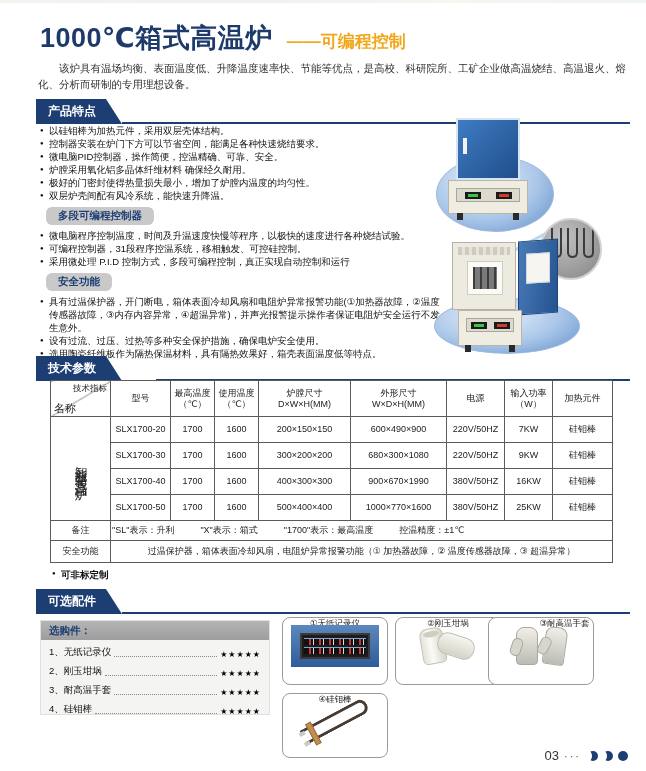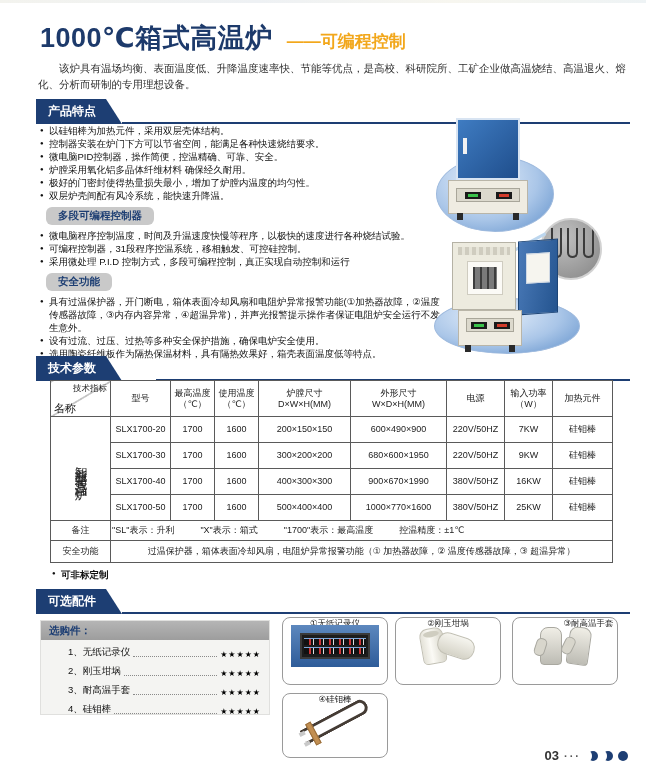--- a/index.html
+++ b/index.html
@@ -92,21 +92,21 @@
     color:#111; font-weight:bold; }
   .custom-note::before { content:"●"; position:absolute; left:0; top:1px; font-size:6px; }
 
   
   .acc-list { position:absolute; left:40px; top:620px; width:230px; height:95px;
     background:#f4f4f2; border:1px solid #e0e0de; }
   .acc-list-head { height:19px; background:linear-gradient(180deg,#b5b5b5,#9d9d9d);
     color:#1d3e73; font-weight:bold; font-size:10.5px; line-height:19px; padding-left:8px; }
   .acc-items { padding:6px 8px 0 8px; }
   .acc-item { display:flex; align-items:flex-end; font-size:9.5px; color:#111;
-    margin-bottom:6px;margin-left:19px; }
+    margin-bottom:6px; }
   .acc-item .leader { flex:1; border-bottom:1px dotted #8a8a8a; margin:0 3px 2px 3px; }
   .acc-item .stars { font-size:8px; letter-spacing:1px; color:#000; }
   .card { position:absolute; width:106px; height:68px; background:#fff;
     border:1px solid #9a9a9a; border-radius:8px; display:flex; flex-direction:column;
     align-items:center; justify-content:flex-start; padding-bottom:3px; }
   .card-label { font-size:8.5px; color:#222; }
   .card-art { position:absolute; top:6px; left:0; right:0; bottom:16px;
     display:flex; align-items:center; justify-content:center; }
   .rec-bg { width:88px; height:42px; background:linear-gradient(180deg,#5d88be,#2e5c99);
     display:flex; align-items:center; justify-content:center; }
@@ -127,21 +127,21 @@
   .glove::before { content:""; position:absolute; left:-6px; top:10px; width:9px; height:16px;
     background:#d8d6cc; border:1px solid #a9a8a0; border-radius:5px; transform:rotate(18deg); }
   .rod-art { width:72px; height:16px; border:3px solid #453c35; border-left:none;
     border-radius:0 11px 11px 0; position:relative; transform:rotate(-28deg); }
   .rod-art::before { content:""; position:absolute; left:-2px; top:-1px; width:6px; height:4px;
     background:#c9c9c9; box-shadow:0 11px 0 #c9c9c9; }
   .rod-collar { position:absolute; left:8px; top:-6px; width:6px; height:24px;
     background:#c28f52; border:1px solid #9a6f3c; }
 
   
-  .footer { position:absolute; right:18px; bottom:8px; display:flex; align-items:center; gap:5px;font-weight:bold; }
+  .footer { position:absolute; right:18px; bottom:8px; display:flex; align-items:center; gap:5px; }
   .pg-num { font-size:13px; color:#333; }
   .pg-dots { font-size:11px; color:#555; letter-spacing:2px; margin-right:2px; }
   .pg-ic { width:10px; height:10px; border-radius:50%; background:#1d3e73; position:relative; }
   .pg-ic.crescent::after { content:""; position:absolute; left:-3px; top:0; width:7px;
     height:10px; border-radius:50%; background:#fff; }
 </style>
 </head>
 <body>
 
 <div class="page">
@@ -289,21 +289,21 @@
         <td>600×490×900</td>
         <td>220V/50HZ</td>
         <td>7KW</td>
         <td>硅钼棒</td>
       </tr>
       <tr style="height:26px;">
         <td>SLX1700-30</td>
         <td>1700</td>
         <td>1600</td>
         <td>300×200×200</td>
-        <td>680×600×1950</td>
+        <td>680×300×1080</td>
         <td>220V/50HZ</td>
         <td>9KW</td>
         <td>硅钼棒</td>
       </tr>
       <tr style="height:26px;">
         <td>SLX1700-40</td>
         <td>1700</td>
         <td>1600</td>
         <td>400×300×300</td>
         <td>900×670×1990</td>
@@ -383,21 +383,21 @@
     </div>
     <span class="card-label">①无纸记录仪</span>
   </div>
   <div class="card" style="left:395px; top:617px;">
     <div class="card-art">
       <div class="cruc1"></div>
         <div class="cruc2"></div>
     </div>
     <span class="card-label">②刚玉坩埚</span>
   </div>
-  <div class="card" style="left:512px; top:617px;padding-left:47px;">
+  <div class="card" style="left:488px; top:617px;padding-left:47px;">
     <div class="card-art">
       <div class="glove"></div>
         <div class="glove"></div>
     </div>
     <span class="card-label">③耐高温手套</span>
   </div>
   <div class="card" style="left:282px; top:693px; height:65px;">
     <div class="card-art">
       <div class="rod-art">
           <span class="rod-collar"></span>

